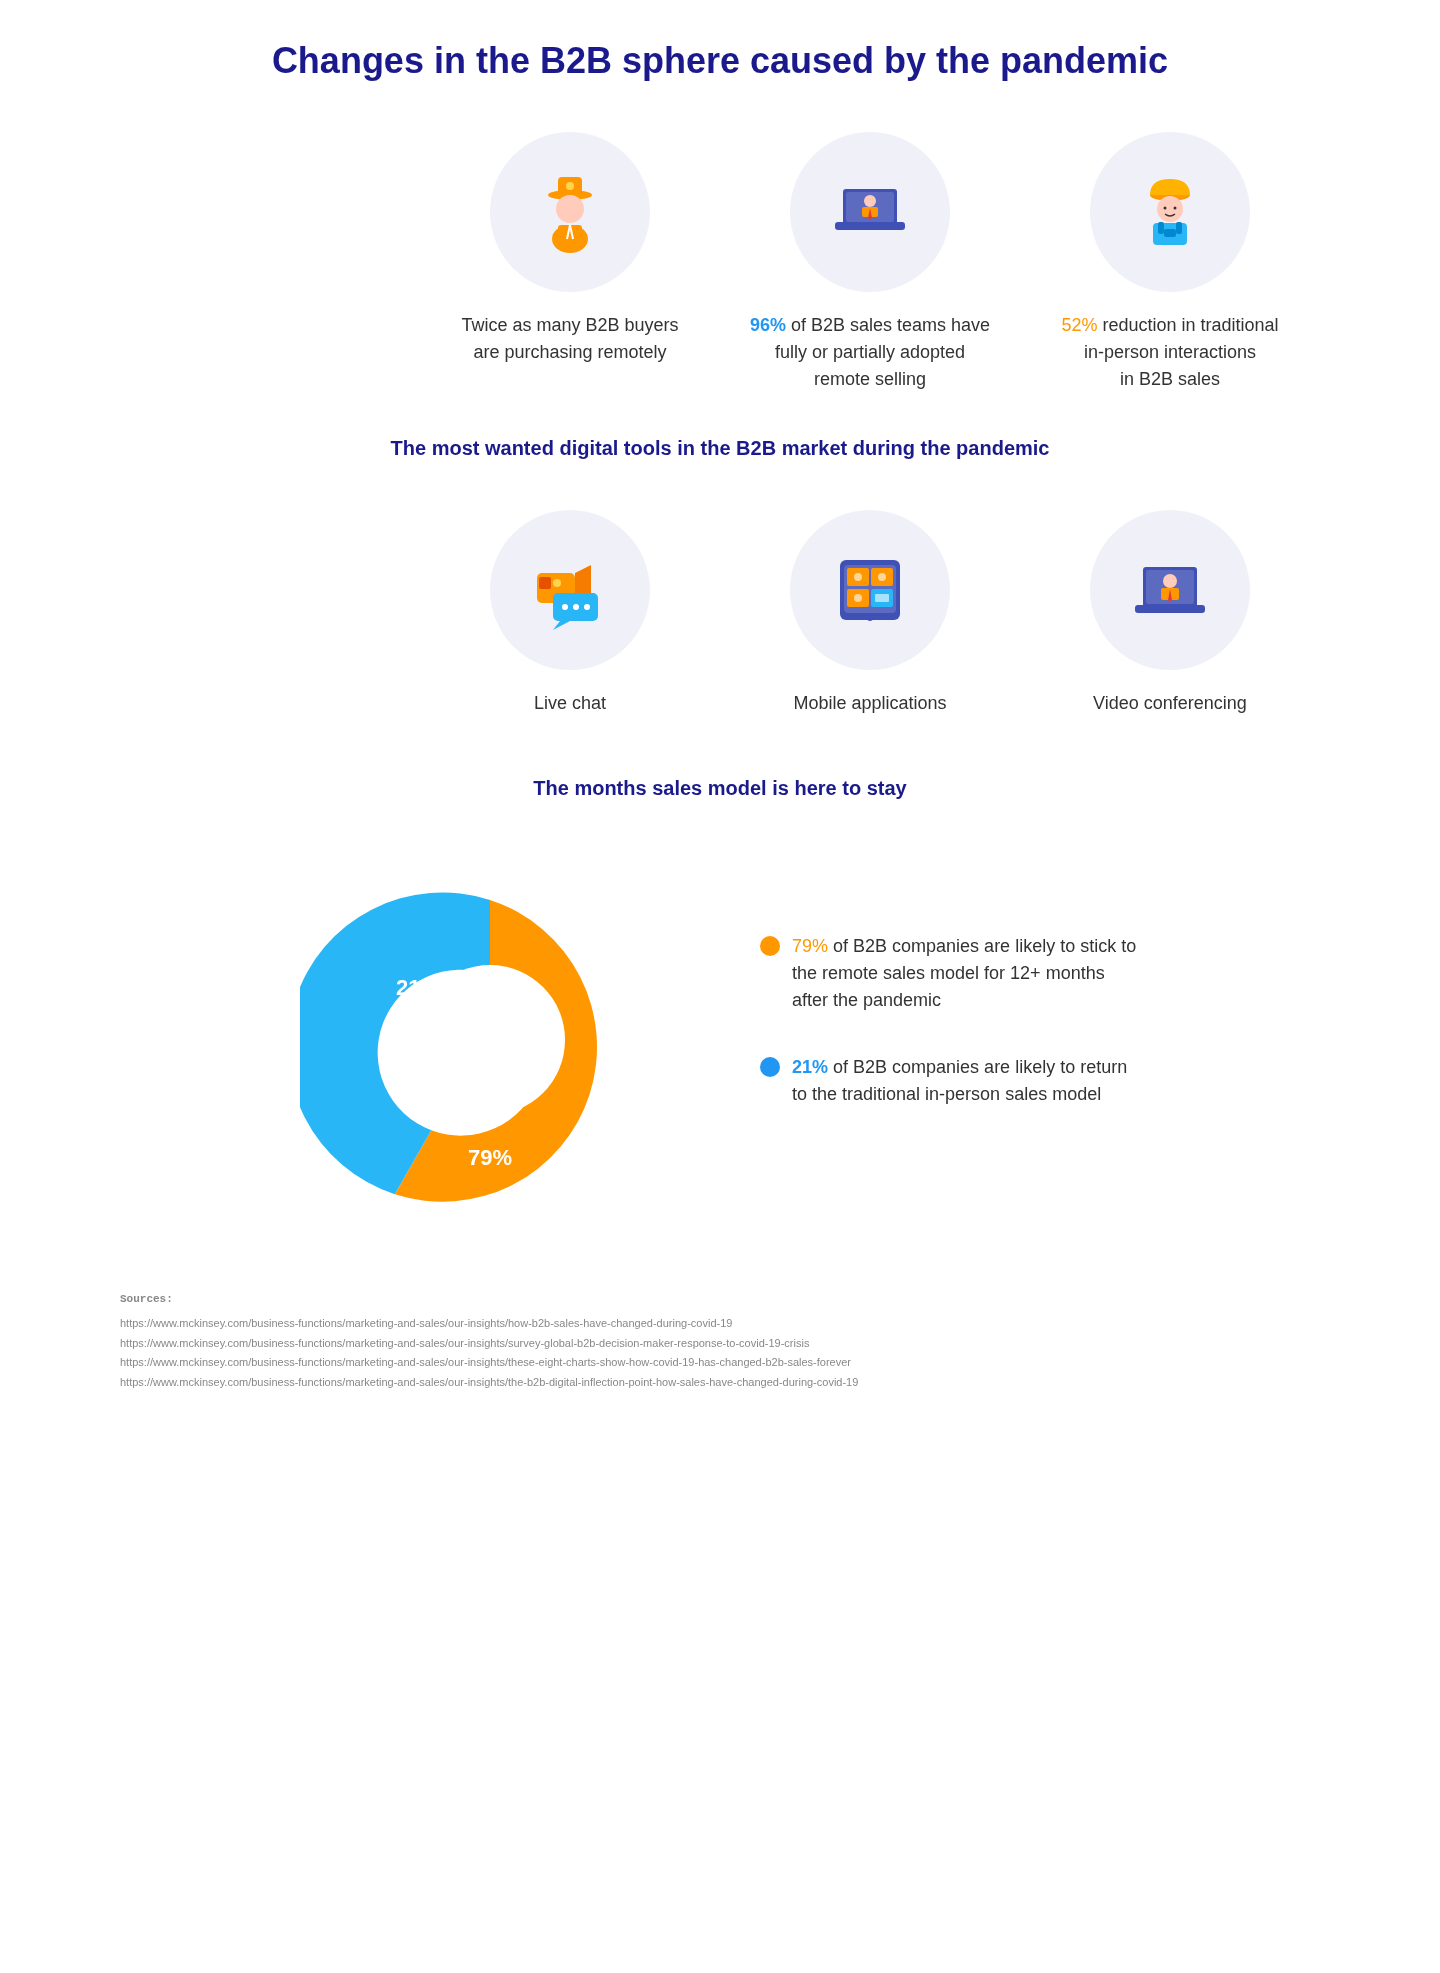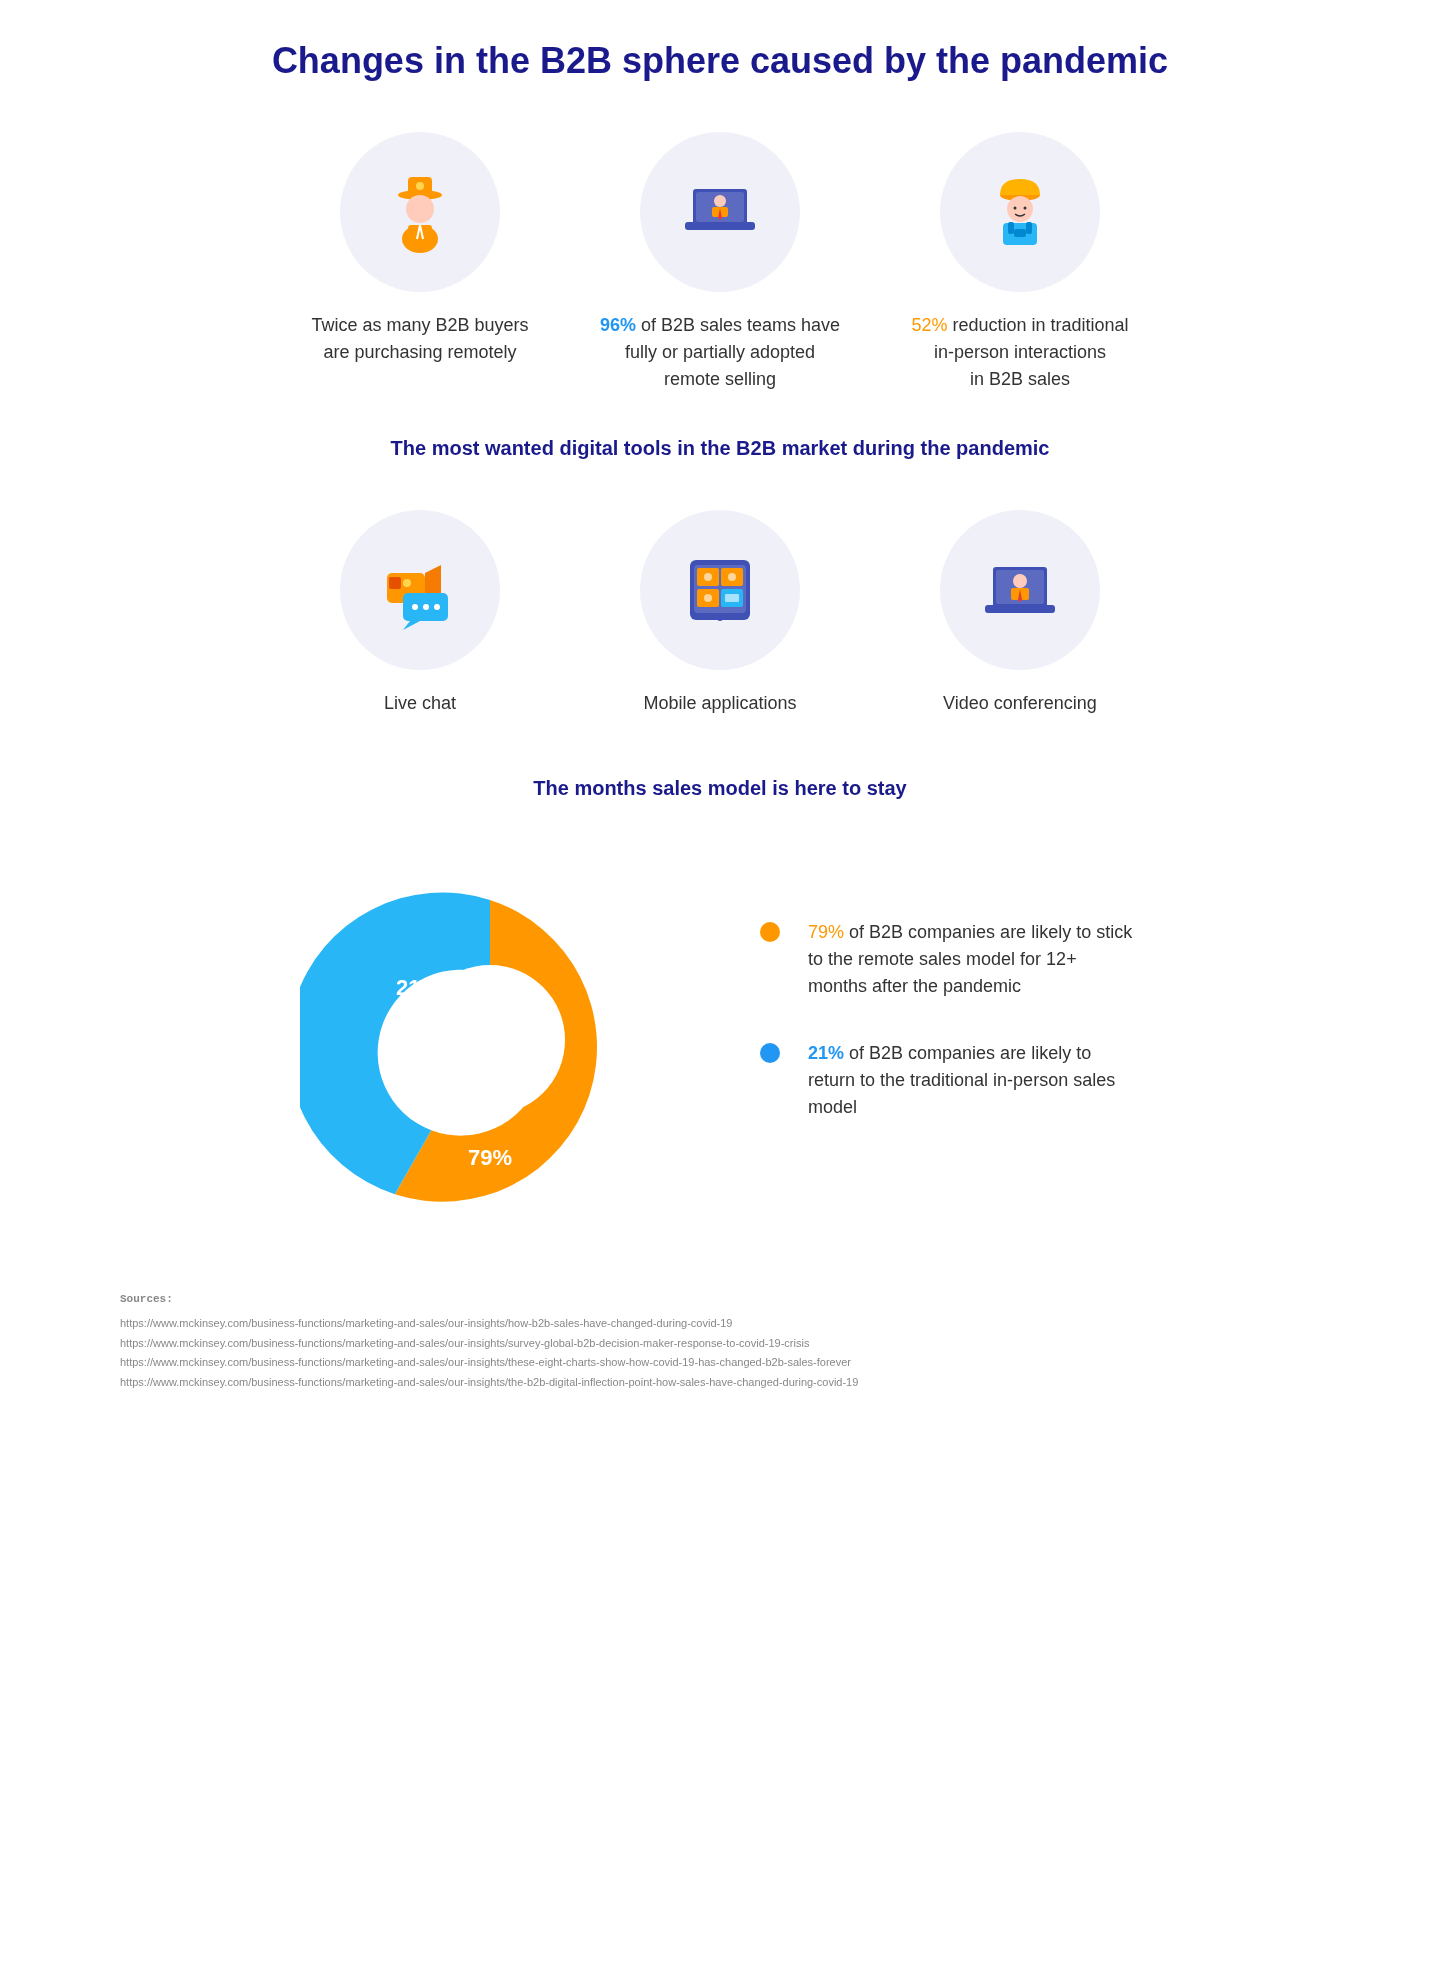--- a/index.html
+++ b/index.html
@@ -28,21 +28,21 @@
       margin-bottom: 50px;
     }
 
     
     .section1 {
       margin-bottom: 44px;
     }
 
     .icons-row {
       display: flex;
-      justify-content: center;
+      justify-content: flex-end;
       align-items: flex-start;
       margin-bottom: 20px;
     }
 
     .icon-item {
       display: flex;
       flex-direction: column;
       align-items: center;
       width: 300px;
       text-align: center;
@@ -98,21 +98,21 @@
     }
 
     .donut-legend {
       max-width: 380px;
     }
 
     .legend-item {
       display: flex;
       align-items: flex-start;
       margin-bottom: 40px;
-      gap: 28px;
+      gap: 12px;
     }
 
     .legend-dot {
       width: 20px;
       height: 20px;
       border-radius: 50%;
       flex-shrink: 0;
       margin-top: 3px;
     }
 

